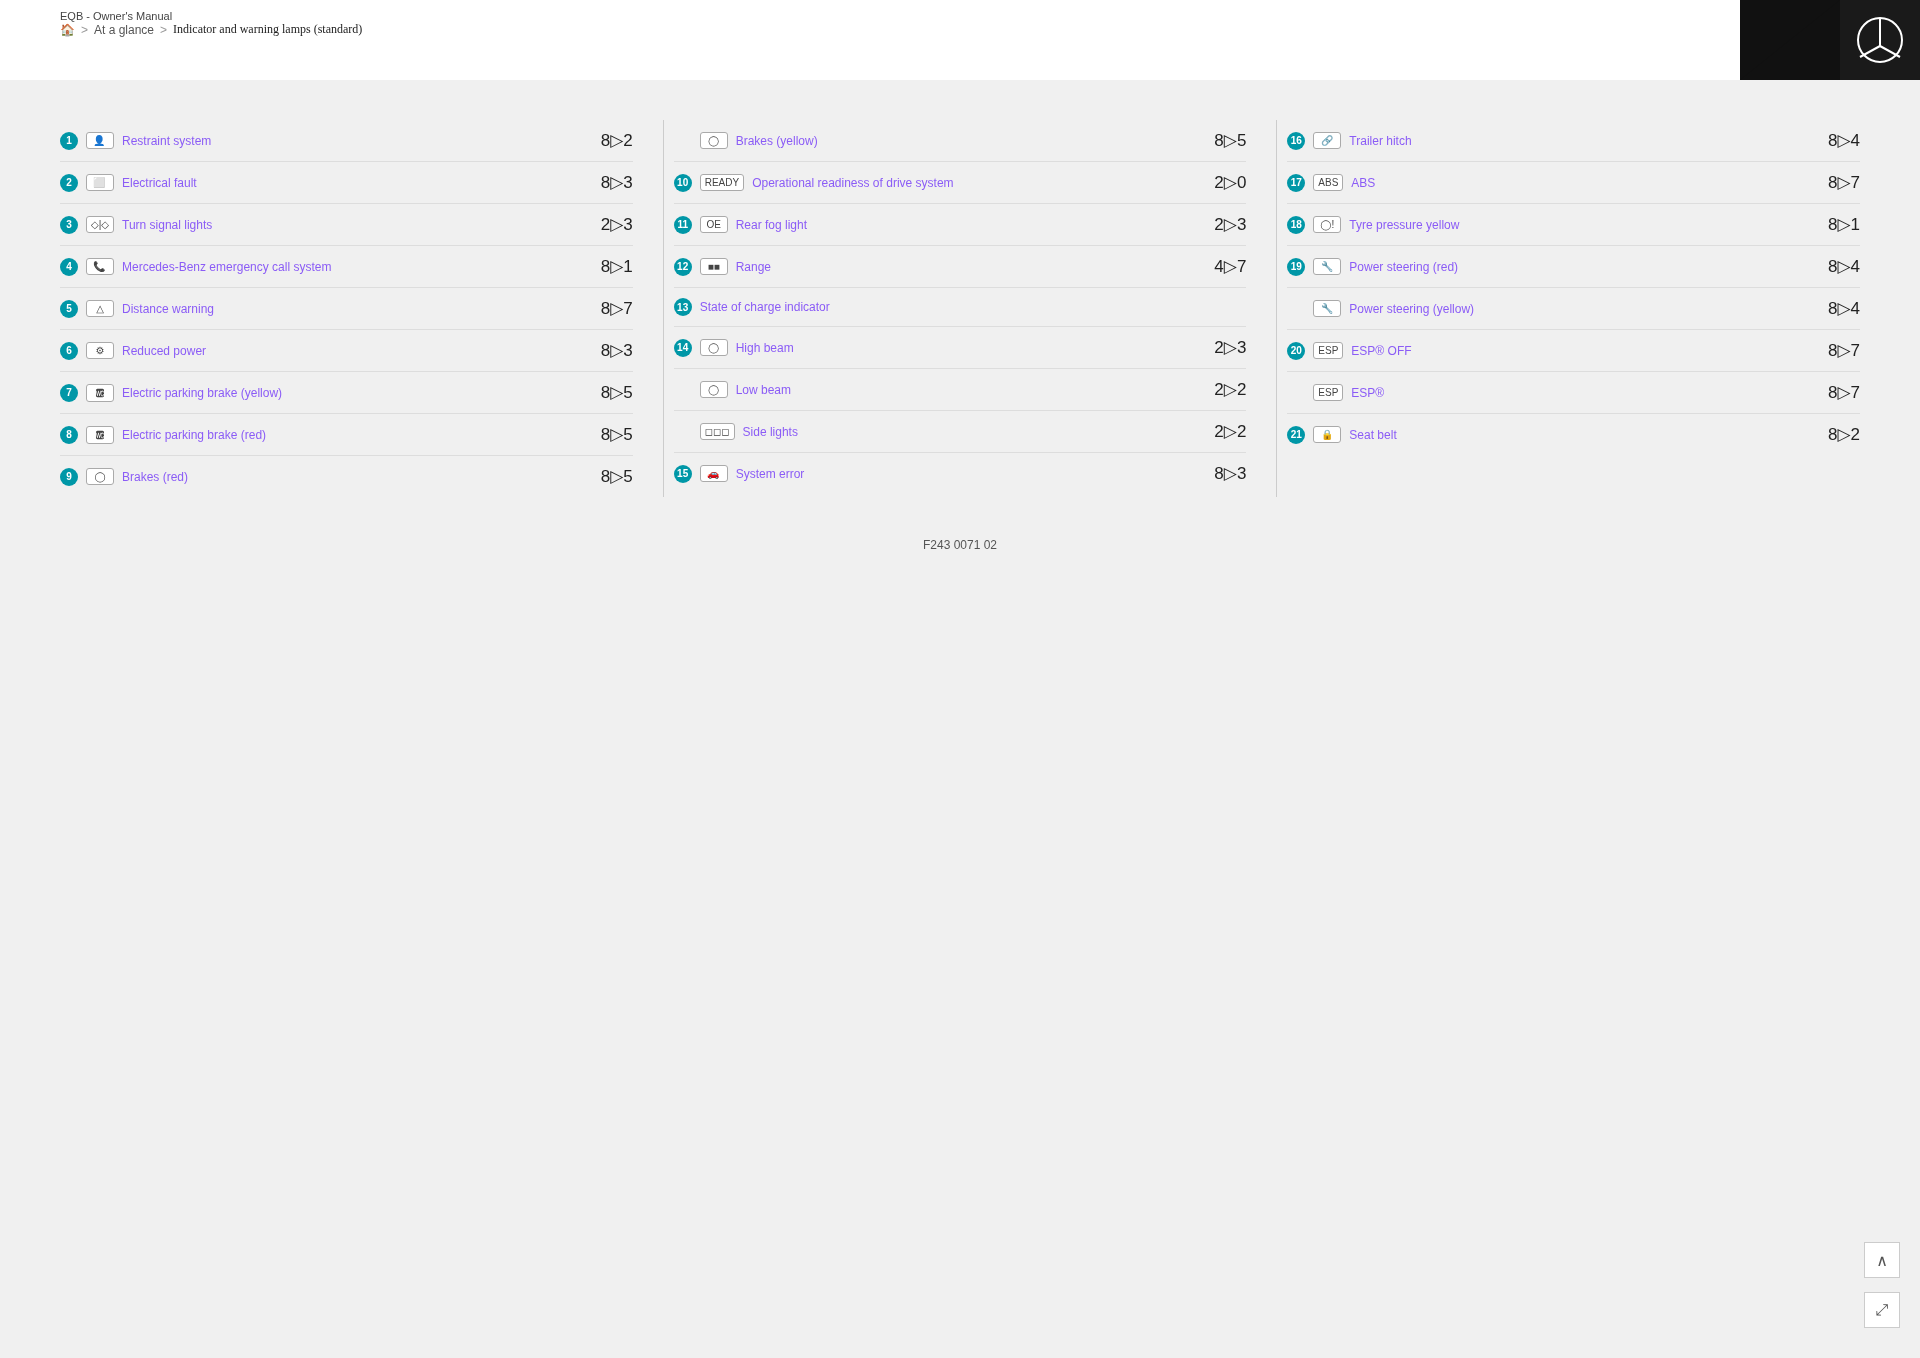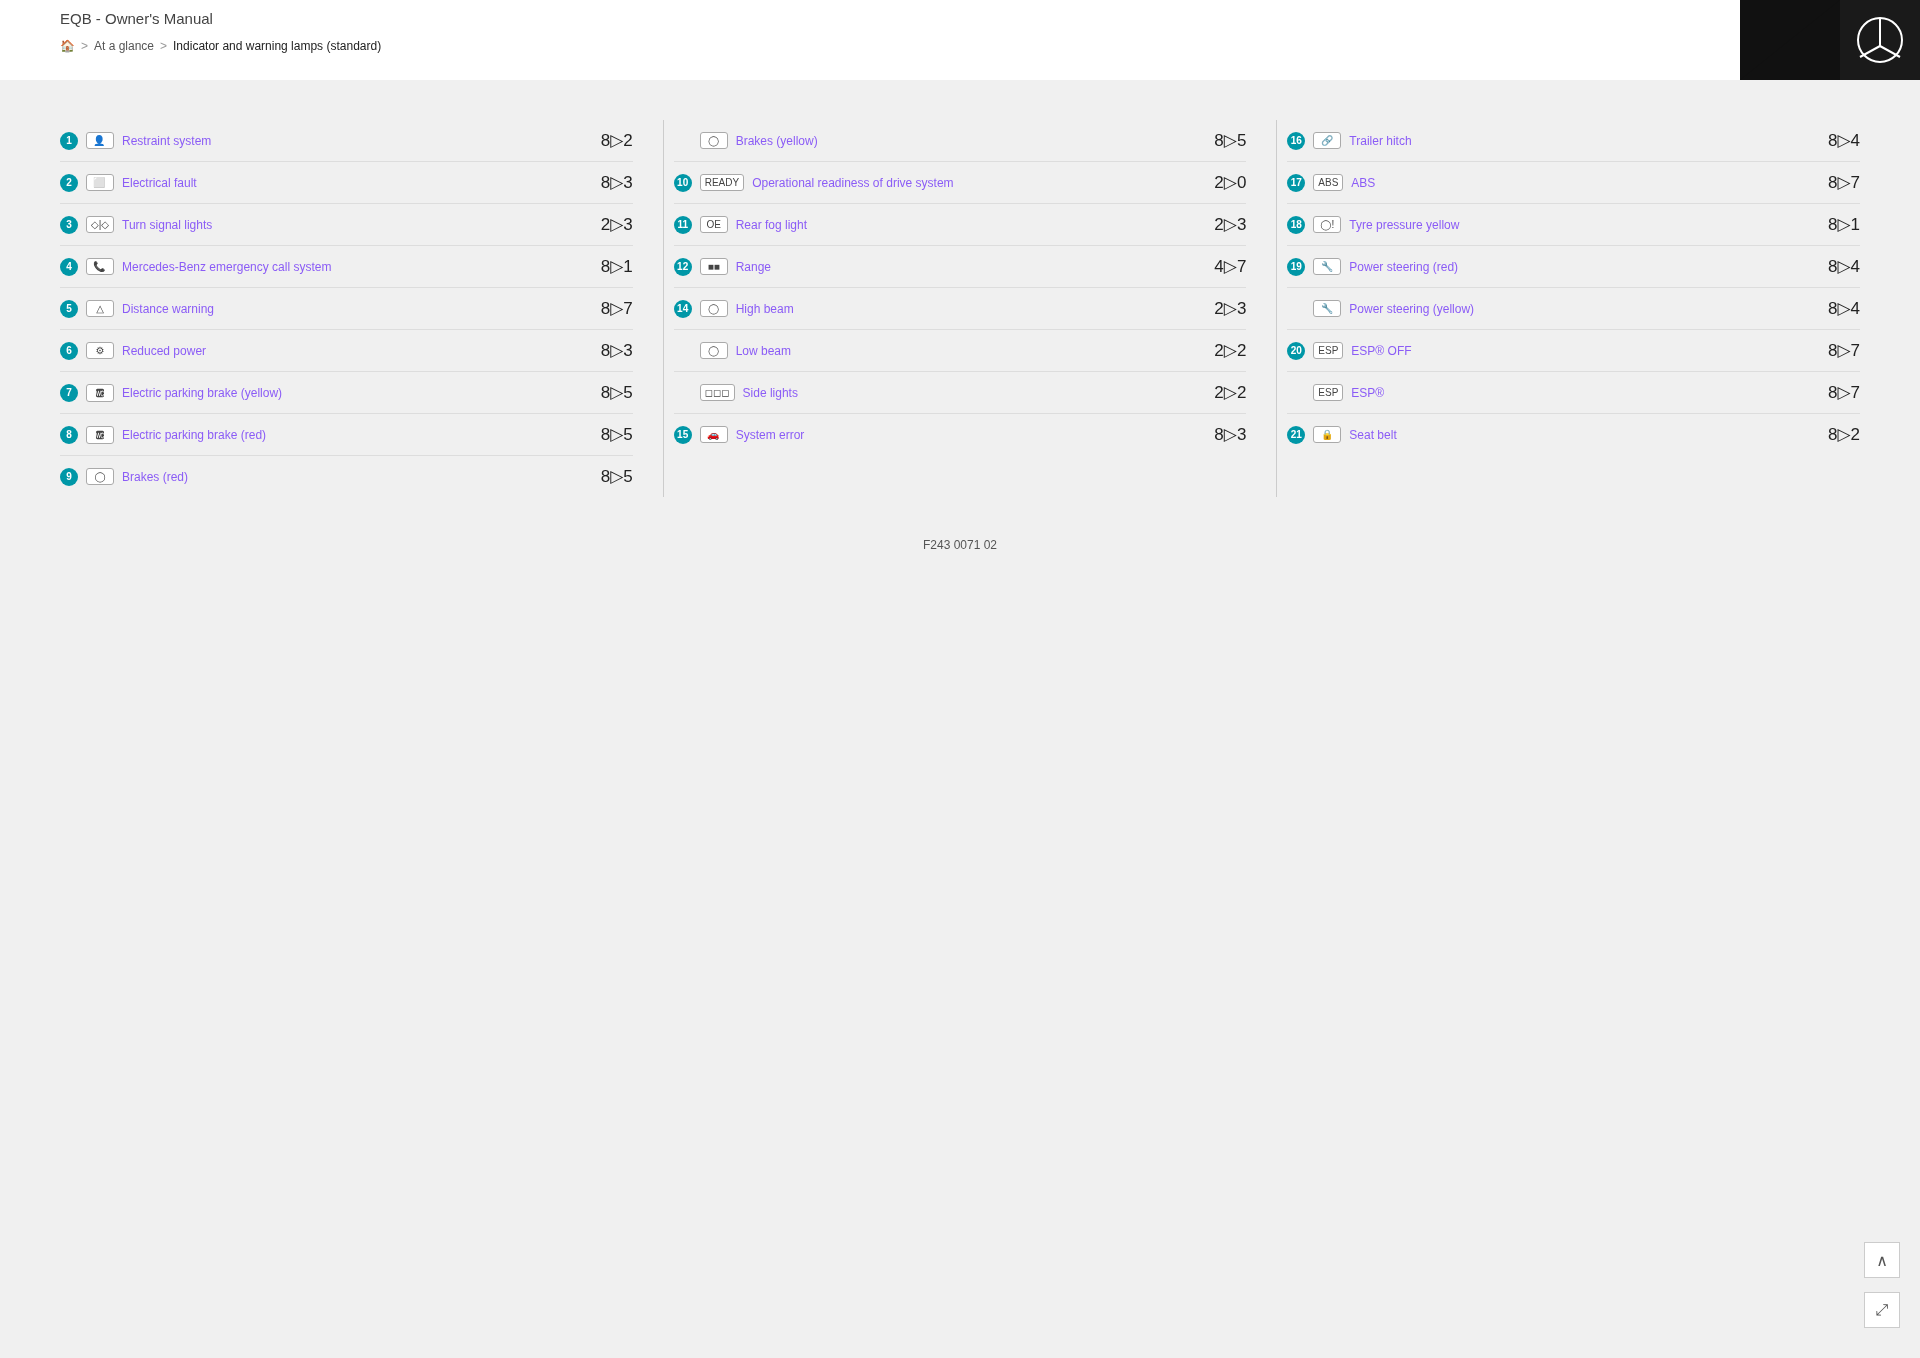--- a/index.html
+++ b/index.html
@@ -4,40 +4,41 @@
   <style>
     * { box-sizing: border-box; margin: 0; padding: 0; }
     body {
       font-family: Arial, sans-serif;
       background: #f0f0f0;
       min-height: 1358px;
       font-size: 13px;
       color: #222;
     }
     .header-title {
-      font-size: 15px;
+      font-size: 11px;
       color: #444;
-      margin-bottom: 12px;
+      margin-bottom: 0;
     }
     .breadcrumb {
       display: flex;
       align-items: center;
       gap: 6px;
       font-size: 12px;
       color: #555;
     }
     .breadcrumb-sep {
       color: #999;
     }
     .breadcrumb-link {
       color: #555;
       cursor: pointer;
     }
     .breadcrumb-current {
       color: #222;
+      font-family: Liberation Serif, serif;
     }
     .mercedes-logo {
       background: #1a1a1a;
       display: flex;
       align-items: center;
       justify-content: center;
       width: 80px;
       height: 80px;
     }
     .mercedes-star {
@@ -269,20 +270,24 @@
           <span class="item-label">Rear fog light</span>
           <span class="item-page">2▷3</span>
         </div>
         <div class="item-row">
           <span class="item-number">12</span>
           <span class="item-icon">■■</span>
           <span class="item-label">Range</span>
           <span class="item-page">4▷7</span>
         </div>
         <div class="item-row">
+          <span class="item-number">13</span>
+          <span class="item-label">State of charge indicator</span>
+        </div>
+        <div class="item-row">
           <span class="item-number">14</span>
           <span class="item-icon">◯</span>
           <span class="item-label">High beam</span>
           <span class="item-page">2▷3</span>
         </div>
         <div class="item-row">
           <span class="no-number"></span>
           <span class="item-icon">◯</span>
           <span class="item-label">Low beam</span>
           <span class="item-page">2▷2</span>

